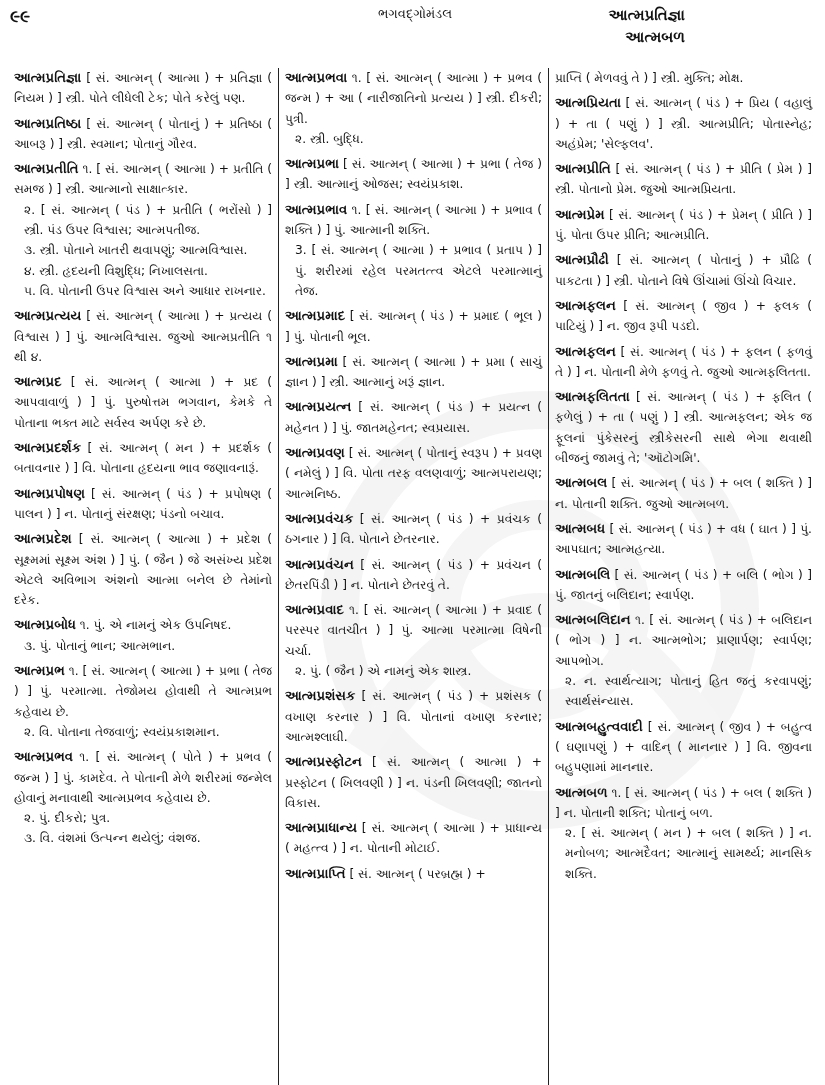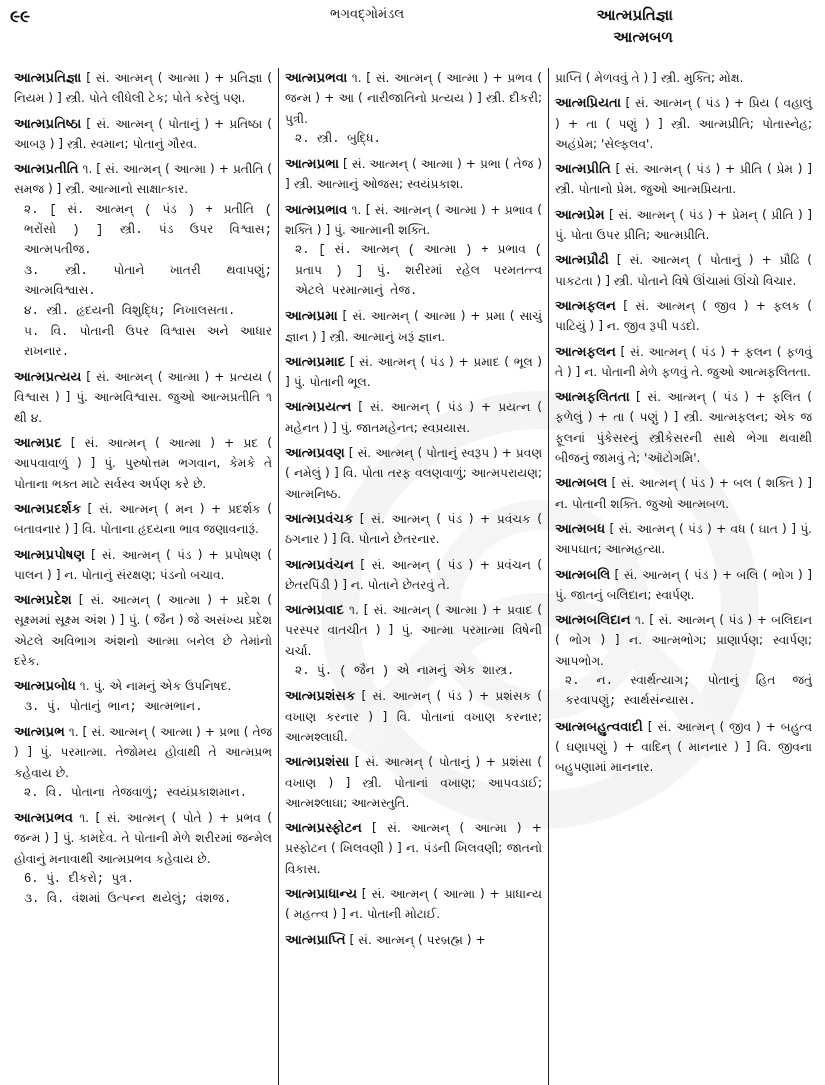--- a/index.html
+++ b/index.html
@@ -1,29 +1,29 @@
 <!DOCTYPE html>
 <html><head>
 <meta charset="utf-8">
 <style>
   html, body { margin:0; padding:0; background:#ffffff; }
   body { width:825px; height:1085px; overflow:hidden; position:relative;
          font-family:"DejaVu Sans", sans-serif; color:#111; }
   .watermark { position:absolute; left:300px; top:330px; width:480px; height:560px; pointer-events:none; opacity:0.55; }
-  .header { position:absolute; left:0; top:0; width:681px; height:52px; }
+  .header { position:absolute; left:0; top:0; width:681px; height:52px;padding-left:12px; }
   .page-no { position:absolute; left:10px; top:6px; font-size:17px; font-weight:bold; }
-  .running-title { position:absolute; left:330px; top:6px; width:170px; text-align:left; font-size:13px; }
+  .running-title { position:absolute; left:330px; top:6px; width:170px; text-align:center; font-size:13px; }
   .guide1 { position:absolute; right:8px; top:6px; font-size:15px; font-weight:bold; }
   .guide2 { position:absolute; right:8px; top:28px; font-size:15px; font-weight:bold; }
   .columns { position:absolute; left:8px; top:68px; width:812px; height:1030px; display:flex; }
   .col { width:270px; box-sizing:border-box; padding:0 6px 0 6px; font-size:12.2px; line-height:20.3px; }
   .col + .col { border-left:1.5px solid #222; }
   .entry { margin-bottom:5px; text-align:justify; }
   .hw { font-weight:bold; font-size:13.2px; }
-  .sense { display:block; padding-left:10px;font-family:Liberation Mono, monospace; }
+  .sense { display:block; padding-left:10px; }
   .body-text { }
 </style>
 </head>
 <body>
 
 <svg class="watermark" viewBox="0 0 480 560">
   <circle cx="240" cy="280" r="200" fill="none" stroke="#ececec" stroke-width="38"></circle>
   <circle cx="240" cy="280" r="95" fill="none" stroke="#ededed" stroke-width="30"></circle>
   <path d="M60 420 Q240 140 420 420" fill="none" stroke="#eeeeee" stroke-width="34"></path>
 </svg>
@@ -40,47 +40,47 @@
       <div class="entry"><span class="hw">આત્મપ્રતિજ્ઞા</span> <span class="body-text">[ સં. આત્મન્ ( આત્મા ) + પ્રતિજ્ઞા ( નિયમ ) ] સ્ત્રી. પોતે લીધેલી ટેક; પોતે કરેલું પણ.</span></div>
       <div class="entry"><span class="hw">આત્મપ્રતિષ્ઠા</span> <span class="body-text">[ સં. આત્મન્ ( પોતાનું ) + પ્રતિષ્ઠા ( આબરૂ ) ] સ્ત્રી. સ્વમાન; પોતાનું ગૌરવ.</span></div>
       <div class="entry"><span class="hw">આત્મપ્રતીતિ</span> <span class="body-text">૧. [ સં. આત્મન્ ( આત્મા ) + પ્રતીતિ ( સમજ ) ] સ્ત્રી. આત્માનો સાક્ષાત્કાર.</span><span class="sense">૨. [ સં. આત્મન્ ( પંડ ) + પ્રતીતિ ( ભરોંસો ) ] સ્ત્રી. પંડ ઉપર વિશ્વાસ; આત્મપતીજ.</span><span class="sense">૩. સ્ત્રી. પોતાને ખાતરી થવાપણું; આત્મવિશ્વાસ.</span><span class="sense">૪. સ્ત્રી. હૃદયની વિશુદ્ધિ; નિખાલસતા.</span><span class="sense">૫. વિ. પોતાની ઉપર વિશ્વાસ અને આધાર રાખનાર.</span></div>
       <div class="entry"><span class="hw">આત્મપ્રત્યય</span> <span class="body-text">[ સં. આત્મન્ ( આત્મા ) + પ્રત્યય ( વિશ્વાસ ) ] પું. આત્મવિશ્વાસ. જુઓ આત્મપ્રતીતિ ૧ થી ૪.</span></div>
       <div class="entry"><span class="hw">આત્મપ્રદ</span> <span class="body-text">[ સં. આત્મન્ ( આત્મા ) + પ્રદ ( આપવાવાળું ) ] પું. પુરુષોત્તમ ભગવાન, કેમકે તે પોતાના ભક્ત માટે સર્વસ્વ અર્પણ કરે છે.</span></div>
       <div class="entry"><span class="hw">આત્મપ્રદર્શક</span> <span class="body-text">[ સં. આત્મન્ ( મન ) + પ્રદર્શક ( બતાવનાર ) ] વિ. પોતાના હૃદયના ભાવ જણાવનારૂં.</span></div>
       <div class="entry"><span class="hw">આત્મપ્રપોષણ</span> <span class="body-text">[ સં. આત્મન્ ( પંડ ) + પ્રપોષણ ( પાલન ) ] ન. પોતાનું સંરક્ષણ; પંડનો બચાવ.</span></div>
       <div class="entry"><span class="hw">આત્મપ્રદેશ</span> <span class="body-text">[ સં. આત્મન્ ( આત્મા ) + પ્રદેશ ( સૂક્ષ્મમાં સૂક્ષ્મ અંશ ) ] પું. ( જૈન ) જે અસંખ્ય પ્રદેશ એટલે અવિભાગ અંશનો આત્મા બનેલ છે તેમાંનો દરેક.</span></div>
       <div class="entry"><span class="hw">આત્મપ્રબોધ</span> <span class="body-text">૧. પું. એ નામનું એક ઉપનિષદ.</span><span class="sense">૩. પું. પોતાનું ભાન; આત્મભાન.</span></div>
       <div class="entry"><span class="hw">આત્મપ્રભ</span> <span class="body-text">૧. [ સં. આત્મન્ ( આત્મા ) + પ્રભા ( તેજ ) ] પું. પરમાત્મા. તેજોમય હોવાથી તે આત્મપ્રભ કહેવાય છે.</span><span class="sense">૨. વિ. પોતાના તેજવાળું; સ્વયંપ્રકાશમાન.</span></div>
-      <div class="entry"><span class="hw">આત્મપ્રભવ</span> <span class="body-text">૧. [ સં. આત્મન્ ( પોતે ) + પ્રભવ ( જન્મ ) ] પું. કામદેવ. તે પોતાની મેળે શરીરમાં જન્મેલ હોવાનું મનાવાથી આત્મપ્રભવ કહેવાય છે.</span><span class="sense">6. પું. દીકરો; પુત્ર.</span><span class="sense">૩. વિ. વંશમાં ઉત્પન્ન થયેલું; વંશજ.</span></div>
+      <div class="entry"><span class="hw">આત્મપ્રભવ</span> <span class="body-text">૧. [ સં. આત્મન્ ( પોતે ) + પ્રભવ ( જન્મ ) ] પું. કામદેવ. તે પોતાની મેળે શરીરમાં જન્મેલ હોવાનું મનાવાથી આત્મપ્રભવ કહેવાય છે.</span><span class="sense">૨. પું. દીકરો; પુત્ર.</span><span class="sense">૩. વિ. વંશમાં ઉત્પન્ન થયેલું; વંશજ.</span></div>
     </div>
   <div class="col" id="col1">
       <div class="entry"><span class="hw">આત્મપ્રભવા</span> <span class="body-text">૧. [ સં. આત્મન્ ( આત્મા ) + પ્રભવ ( જન્મ ) + આ ( નારીજાતિનો પ્રત્યય ) ] સ્ત્રી. દીકરી; પુત્રી.</span><span class="sense">૨. સ્ત્રી. બુદ્ધિ.</span></div>
       <div class="entry"><span class="hw">આત્મપ્રભા</span> <span class="body-text">[ સં. આત્મન્ ( આત્મા ) + પ્રભા ( તેજ ) ] સ્ત્રી. આત્માનું ઓજસ; સ્વયંપ્રકાશ.</span></div>
-      <div class="entry"><span class="hw">આત્મપ્રભાવ</span> <span class="body-text">૧. [ સં. આત્મન્ ( આત્મા ) + પ્રભાવ ( શક્તિ ) ] પું. આત્માની શક્તિ.</span><span class="sense">૨. [ સં. આત્મન્ ( આત્મા ) + પ્રભાવ ( પ્રતાપ ) ] પું. શરીરમાં રહેલ પરમતત્ત્વ એટલે પરમાત્માનું તેજ.</span></div>
+      <div class="entry"><span class="hw">આત્મપ્રભાવ</span> <span class="body-text">૧. [ સં. આત્મન્ ( આત્મા ) + પ્રભાવ ( શક્તિ ) ] પું. આત્માની શક્તિ.</span><span class="sense">3. [ સં. આત્મન્ ( આત્મા ) + પ્રભાવ ( પ્રતાપ ) ] પું. શરીરમાં રહેલ પરમતત્ત્વ એટલે પરમાત્માનું તેજ.</span></div>
+      <div class="entry"><span class="hw">આત્મપ્રમાદ</span> <span class="body-text">[ સં. આત્મન્ ( પંડ ) + પ્રમાદ ( ભૂલ ) ] પું. પોતાની ભૂલ.</span></div>
       <div class="entry"><span class="hw">આત્મપ્રમા</span> <span class="body-text">[ સં. આત્મન્ ( આત્મા ) + પ્રમા ( સાચું જ્ઞાન ) ] સ્ત્રી. આત્માનું ખરૂં જ્ઞાન.</span></div>
-      <div class="entry"><span class="hw">આત્મપ્રમાદ</span> <span class="body-text">[ સં. આત્મન્ ( પંડ ) + પ્રમાદ ( ભૂલ ) ] પું. પોતાની ભૂલ.</span></div>
       <div class="entry"><span class="hw">આત્મપ્રયત્ન</span> <span class="body-text">[ સં. આત્મન્ ( પંડ ) + પ્રયત્ન ( મહેનત ) ] પું. જાતમહેનત; સ્વપ્રયાસ.</span></div>
       <div class="entry"><span class="hw">આત્મપ્રવણ</span> <span class="body-text">[ સં. આત્મન્ ( પોતાનું સ્વરૂપ ) + પ્રવણ ( નમેલું ) ] વિ. પોતા તરફ વલણવાળું; આત્મપરાયણ; આત્મનિષ્ઠ.</span></div>
       <div class="entry"><span class="hw">આત્મપ્રવંચક</span> <span class="body-text">[ સં. આત્મન્ ( પંડ ) + પ્રવંચક ( ઠગનાર ) ] વિ. પોતાને છેતરનાર.</span></div>
       <div class="entry"><span class="hw">આત્મપ્રવંચન</span> <span class="body-text">[ સં. આત્મન્ ( પંડ ) + પ્રવંચન ( છેતરપિંડી ) ] ન. પોતાને છેતરવું તે.</span></div>
       <div class="entry"><span class="hw">આત્મપ્રવાદ</span> <span class="body-text">૧. [ સં. આત્મન્ ( આત્મા ) + પ્રવાદ ( પરસ્પર વાતચીત ) ] પું. આત્મા પરમાત્મા વિષેની ચર્ચા.</span><span class="sense">૨. પું. ( જૈન ) એ નામનું એક શાસ્ત્ર.</span></div>
       <div class="entry"><span class="hw">આત્મપ્રશંસક</span> <span class="body-text">[ સં. આત્મન્ ( પંડ ) + પ્રશંસક ( વખાણ કરનાર ) ] વિ. પોતાનાં વખાણ કરનાર; આત્મશ્લાઘી.</span></div>
-      <div class="entry"><span class="hw">આત્મપ્રશંસા</span> <span class="body-text">[ સં. આત્મન્ ( પોતાનું ) + પ્રશંસા ( વખાણ ) ] સ્ત્રી. પોતાનાં વખાણ; આપવડાઈ; આત્મશ્લાઘા; આત્મસ્તુતિ.</span></div>
       <div class="entry"><span class="hw">આત્મપ્રસ્ફોટન</span> <span class="body-text">[ સં. આત્મન્ ( આત્મા ) + પ્રસ્ફોટન ( ખિલવણી ) ] ન. પંડની ખિલવણી; જાતનો વિકાસ.</span></div>
       <div class="entry"><span class="hw">આત્મપ્રાધાન્ય</span> <span class="body-text">[ સં. આત્મન્ ( આત્મા ) + પ્રાધાન્ય ( મહત્ત્વ ) ] ન. પોતાની મોટાઈ.</span></div>
       <div class="entry"><span class="hw">આત્મપ્રાપ્તિ</span> <span class="body-text">[ સં. આત્મન્ ( પરબ્રહ્મ ) +</span></div>
     </div>
   <div class="col" id="col2">
       <div class="entry"><span class="body-text">પ્રાપ્તિ ( મેળવવું તે ) ] સ્ત્રી. મુક્તિ; મોક્ષ.</span></div>
       <div class="entry"><span class="hw">આત્મપ્રિયતા</span> <span class="body-text">[ સં. આત્મન્ ( પંડ ) + પ્રિય ( વહાલું ) + તા ( પણું ) ] સ્ત્રી. આત્મપ્રીતિ; પોતાસ્નેહ; અહંપ્રેમ; 'સેલ્ફલવ'.</span></div>
       <div class="entry"><span class="hw">આત્મપ્રીતિ</span> <span class="body-text">[ સં. આત્મન્ ( પંડ ) + પ્રીતિ ( પ્રેમ ) ] સ્ત્રી. પોતાનો પ્રેમ. જુઓ આત્મપ્રિયતા.</span></div>
       <div class="entry"><span class="hw">આત્મપ્રેમ</span> <span class="body-text">[ સં. આત્મન્ ( પંડ ) + પ્રેમન્ ( પ્રીતિ ) ] પું. પોતા ઉપર પ્રીતિ; આત્મપ્રીતિ.</span></div>
       <div class="entry"><span class="hw">આત્મપ્રૌઢી</span> <span class="body-text">[ સં. આત્મન્ ( પોતાનું ) + પ્રૌઢિ ( પાકટતા ) ] સ્ત્રી. પોતાને વિષે ઊંચામાં ઊંચો વિચાર.</span></div>
       <div class="entry"><span class="hw">આત્મફલન</span> <span class="body-text">[ સં. આત્મન્ ( જીવ ) + ફલક ( પાટિયું ) ] ન. જીવ રૂપી પડદો.</span></div>
       <div class="entry"><span class="hw">આત્મફલન</span> <span class="body-text">[ સં. આત્મન્ ( પંડ ) + ફલન ( ફળવું તે ) ] ન. પોતાની મેળે ફળવું તે. જુઓ આત્મફલિતતા.</span></div>
       <div class="entry"><span class="hw">આત્મફલિતતા</span> <span class="body-text">[ સં. આત્મન્ ( પંડ ) + ફલિત ( ફળેલું ) + તા ( પણું ) ] સ્ત્રી. આત્મફલન; એક જ ફૂલનાં પુંકેસરનું સ્ત્રીકેસરની સાથે ભેગા થવાથી બીજનું જામવું તે; 'ઑટોગમિ'.</span></div>
       <div class="entry"><span class="hw">આત્મબલ</span> <span class="body-text">[ સં. આત્મન્ ( પંડ ) + બલ ( શક્તિ ) ] ન. પોતાની શક્તિ. જુઓ આત્મબળ.</span></div>
       <div class="entry"><span class="hw">આત્મબધ</span> <span class="body-text">[ સં. આત્મન્ ( પંડ ) + વધ ( ઘાત ) ] પું. આપઘાત; આત્મહત્યા.</span></div>
       <div class="entry"><span class="hw">આત્મબલિ</span> <span class="body-text">[ સં. આત્મન્ ( પંડ ) + બલિ ( ભોગ ) ] પું. જાતનું બલિદાન; સ્વાર્પણ.</span></div>
       <div class="entry"><span class="hw">આત્મબલિદાન</span> <span class="body-text">૧. [ સં. આત્મન્ ( પંડ ) + બલિદાન ( ભોગ ) ] ન. આત્મભોગ; પ્રાણાર્પણ; સ્વાર્પણ; આપભોગ.</span><span class="sense">૨. ન. સ્વાર્થત્યાગ; પોતાનું હિત જતું કરવાપણું; સ્વાર્થસંન્યાસ.</span></div>
       <div class="entry"><span class="hw">આત્મબહુત્વવાદી</span> <span class="body-text">[ સં. આત્મન્ ( જીવ ) + બહુત્વ ( ઘણાપણું ) + વાદિન્ ( માનનાર ) ] વિ. જીવના બહુપણામાં માનનાર.</span></div>
+      <div class="entry"><span class="hw">આત્મબળ</span> <span class="body-text">૧. [ સં. આત્મન્ ( પંડ ) + બલ ( શક્તિ ) ] ન. પોતાની શક્તિ; પોતાનું બળ.</span><span class="sense">૨. [ સં. આત્મન્ ( મન ) + બલ ( શક્તિ ) ] ન. મનોબળ; આત્મદૈવત; આત્માનું સામર્થ્ય; માનસિક શક્તિ.</span></div>
     </div>
 </div>
 
 </body></html>

